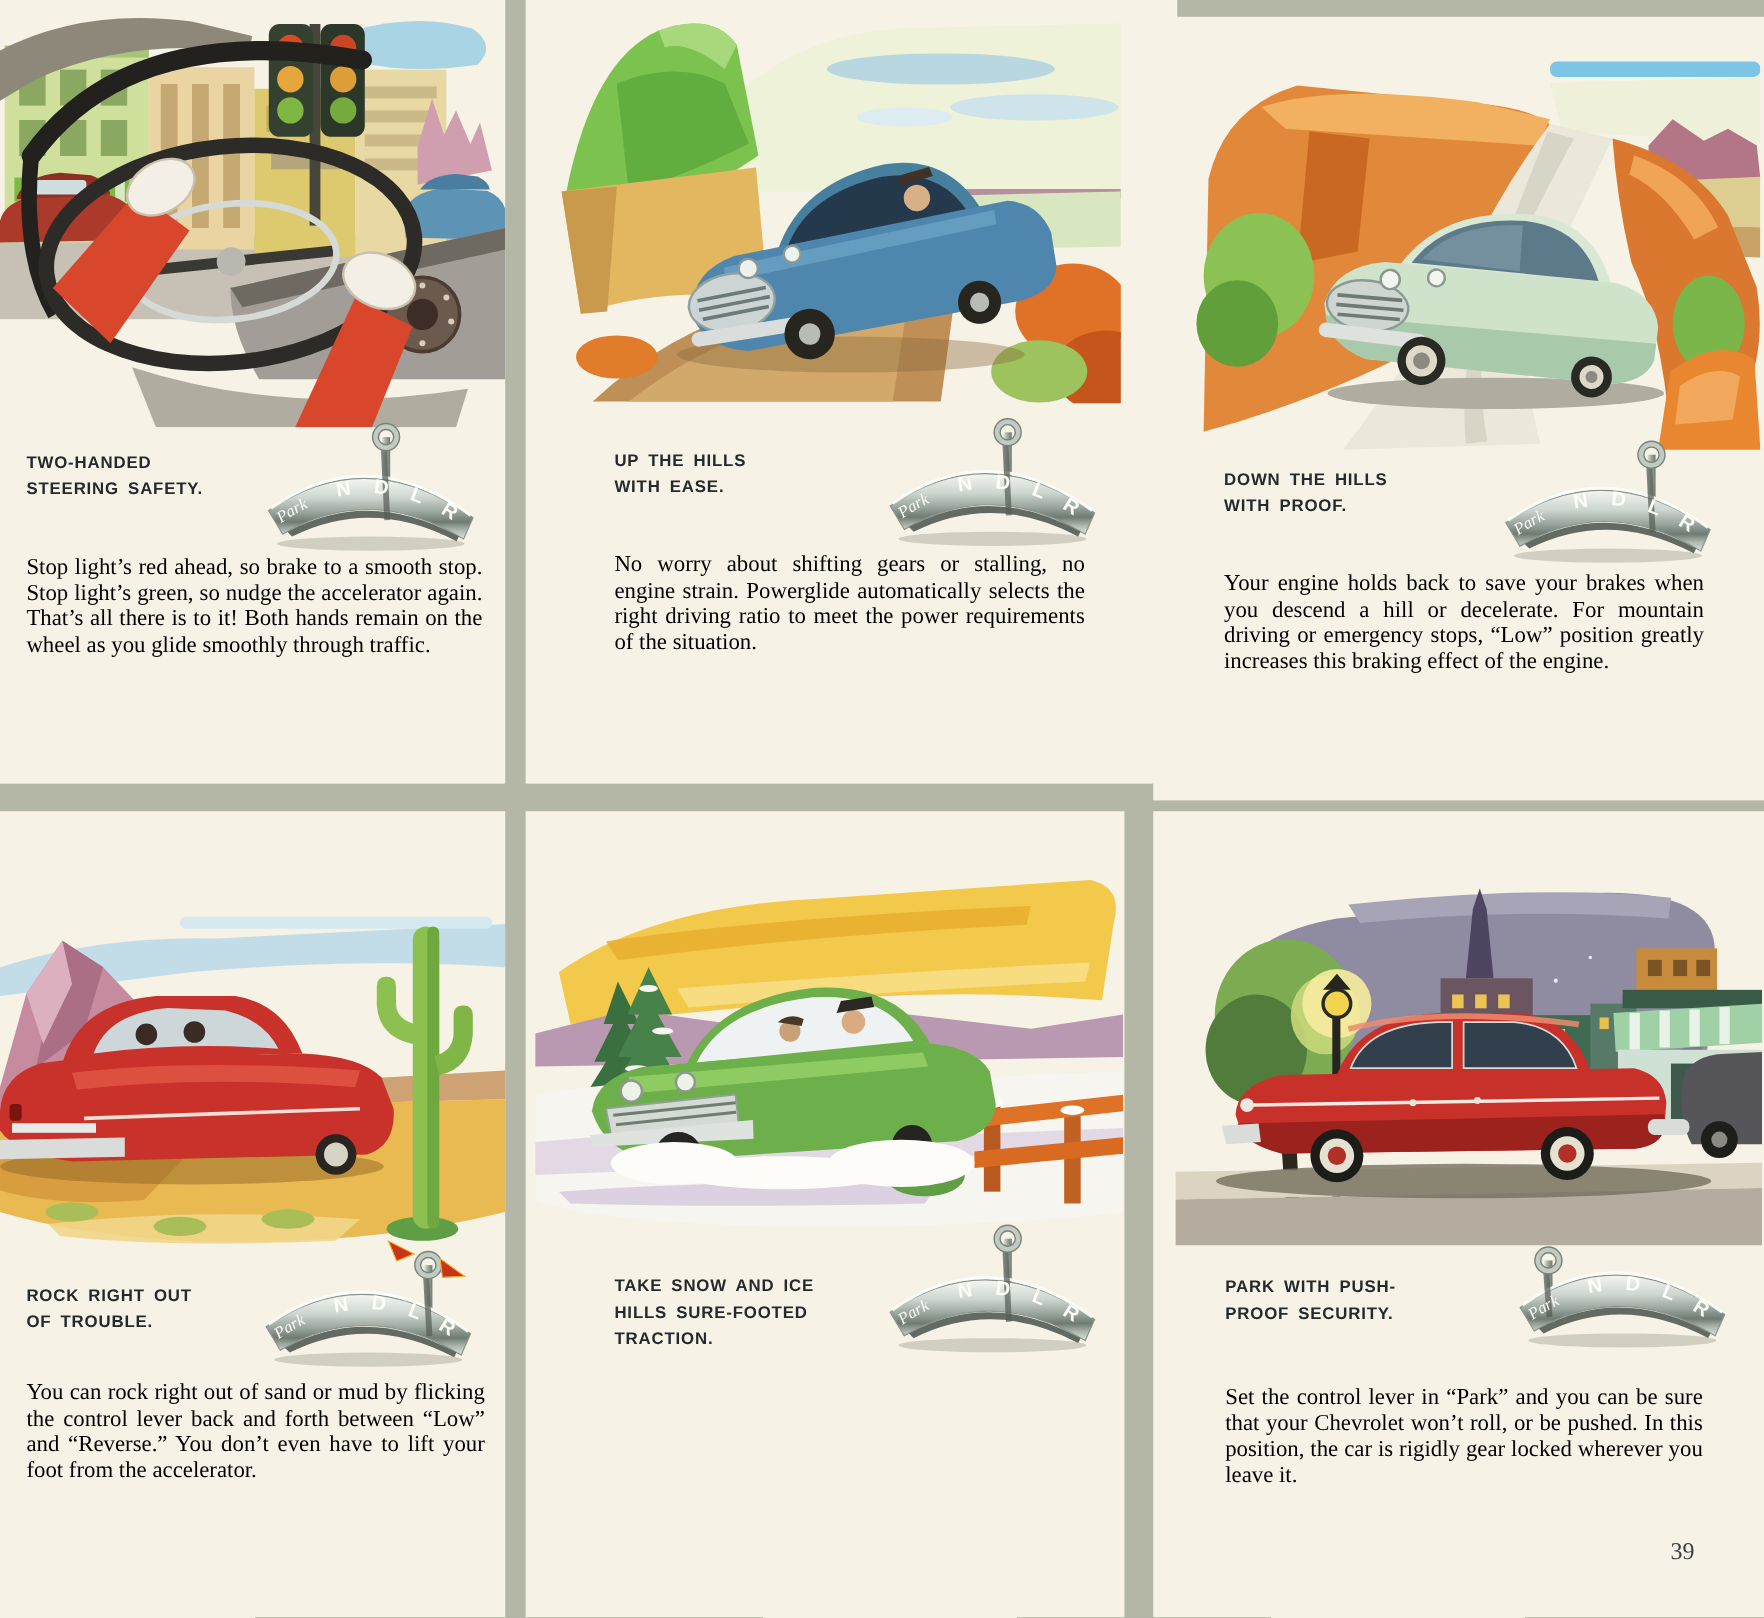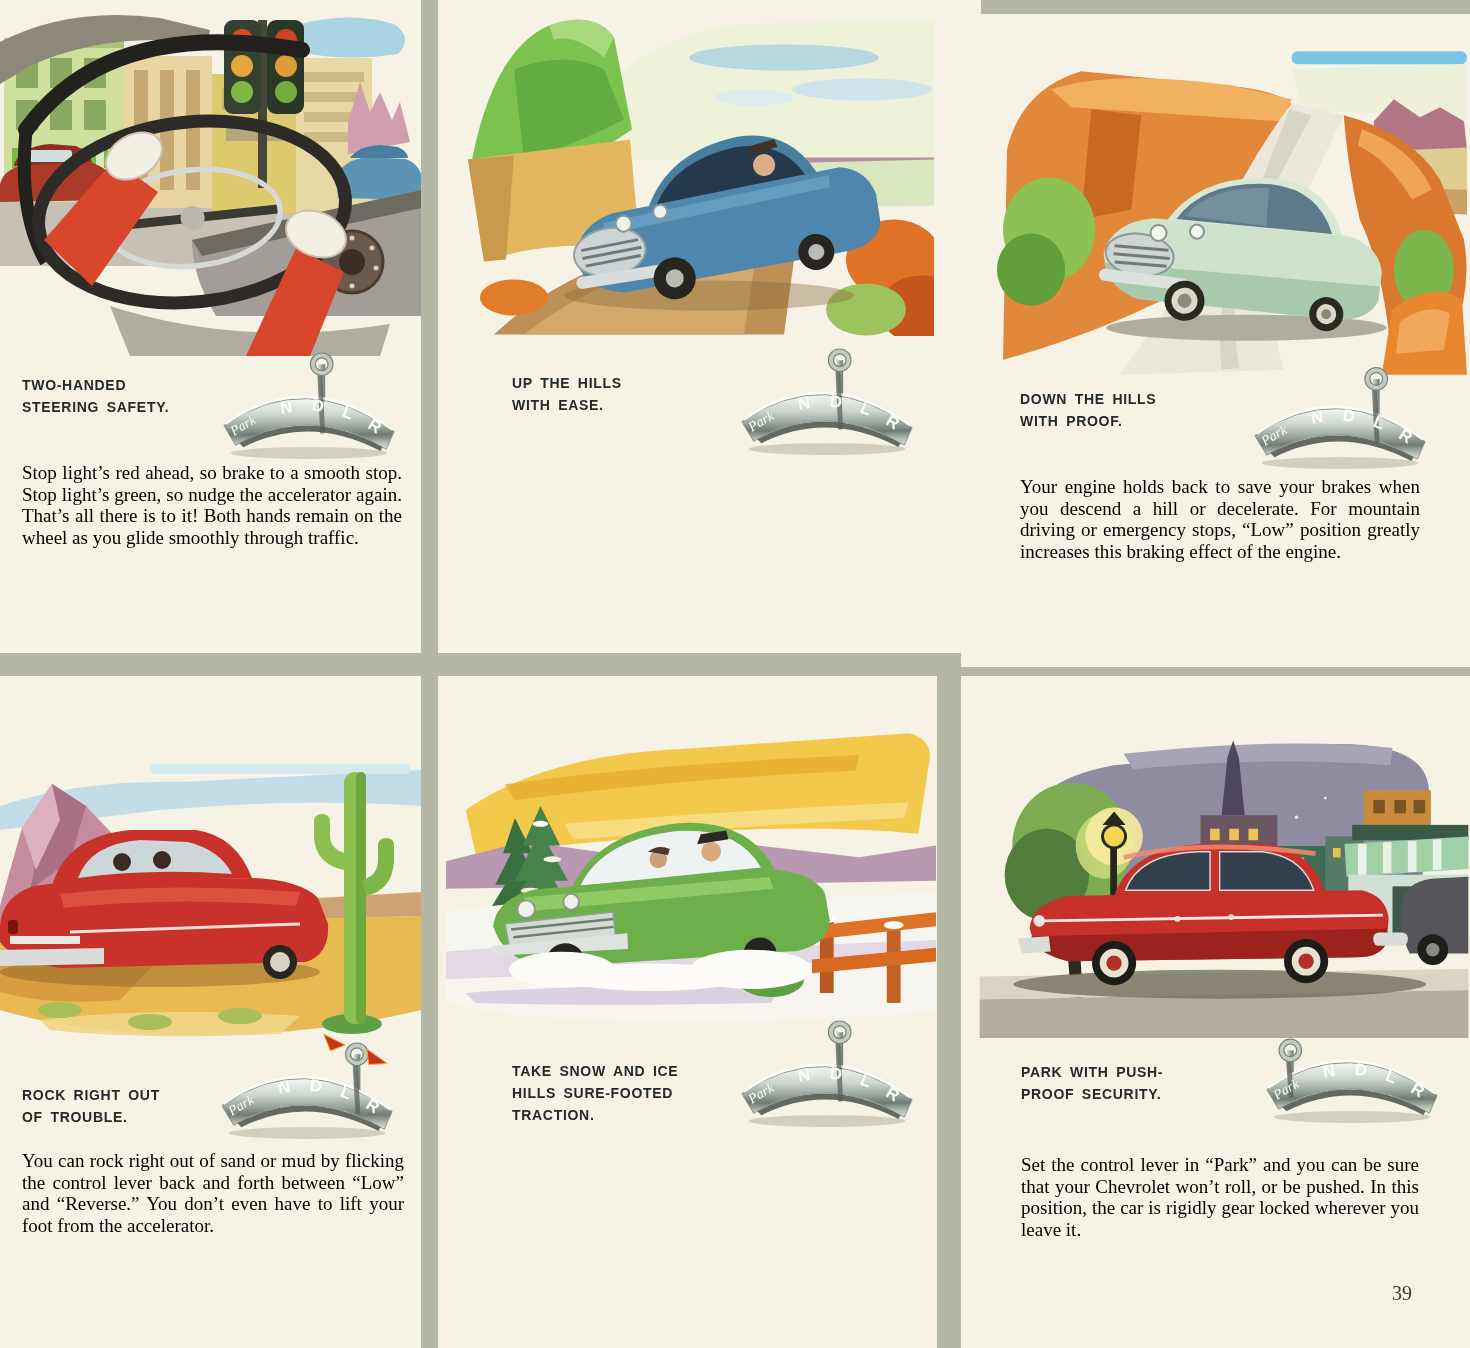--- a/index.html
+++ b/index.html
@@ -19,21 +19,21 @@
   .p3 .illo{left:30px;top:14px;width:476px;height:348px;}
   .p4 .illo{left:0;top:34px;width:421px;height:330px;}
   .p5 .illo{left:8px;top:36px;width:490px;height:322px;}
   .p6 .illo{left:18px;top:26px;width:490px;height:336px;}
   h2.heading{position:absolute;margin:0;font-family:"Liberation Sans",sans-serif;font-weight:700;
     font-size:14px;line-height:22px;letter-spacing:.7px;word-spacing:3px;color:#24292c;}
   h2.heading span{display:block;}
   .p1 .heading{left:22px;top:374px;}
   .p2 .heading{left:74px;top:372px;}
   .p3 .heading{left:59px;top:374px;}
-  .p4 .heading{left:22px;top:408px;}
+  .p4 .heading{left:22px;top:392px;}
   .p5 .heading{left:74px;top:384px;}
   .p6 .heading{left:60px;top:385px;}
   .badge{position:absolute;width:186px;height:112px;}
   .badge svg{width:100%;height:100%;display:block;overflow:visible;}
   .p1 .badge{left:216px;top:352px;}
   .p2 .badge{left:296px;top:348px;}
   .p3 .badge{left:286px;top:348px;}
   .p4 .badge{left:214px;top:356px;}
   .p5 .badge{left:296px;top:344px;}
   .p6 .badge{left:298px;top:340px;}
@@ -257,20 +257,21 @@
           <path d="M24,92 Q94,54 170,96 L168,100 Q96,62 28,96 Z" fill="#49524b" opacity="0.85"></path>
           <path d="M10,72 Q92,14 180,78" stroke="#fbfdf9" stroke-width="2.5" fill="none" opacity="0.9"></path>
           <path d="M106,19.3 L109,82" stroke="#555c54" stroke-width="5" opacity="0.7"></path>
           <circle cx="108" cy="11.3" r="9" fill="none" stroke="#c2cbc1" stroke-width="5"></circle>
           <circle cx="108" cy="11.3" r="11.5" fill="none" stroke="#79837a" stroke-width="1.2"></circle>
           <circle cx="108" cy="11.3" r="6.5" fill="none" stroke="#79837a" stroke-width="1.2"></circle>
           <text font-size="14" font-style="italic" fill="#fcfdf7" font-family="Liberation Serif, serif"><textPath href="#badgeArc" xlink:href="#badgeArc" startOffset="3%">Park</textPath></text>
           <text font-size="17" font-weight="bold" fill="#fcfdf7" letter-spacing="7" font-family="Liberation Sans, sans-serif"><textPath href="#badgeArc" xlink:href="#badgeArc" startOffset="33%">N D L R</textPath></text>
         </svg>
       </div>
+    <p class="bodytxt">No worry about shifting gears or stalling, no engine strain. Powerglide automatically selects the right driving ratio to meet the power requirements of the situation.</p>
   </section>
 
   <section class="panel p3">
     <div class="illo" aria-label="Pale green Chevrolet sedan descending a winding mountain road between orange canyon walls">
       <svg viewBox="0 0 475 345" xmlns="http://www.w3.org/2000/svg">
         <rect x="300" y="22" width="175" height="13" rx="6" fill="#7cc5e5"></rect>
         <path d="M300,40 L475,35 L475,90 L310,80 Z" fill="#eef0da"></path>
         <path d="M382,92 L402,70 L428,88 L448,78 L472,92 L475,120 L382,122 Z" fill="#b27687"></path>
         <path d="M380,122 L475,118 L475,160 L390,158 Z" fill="#decd90"></path>
         <path d="M385,158 L475,160 L475,185 L395,182 Z" fill="#c8a267"></path>

